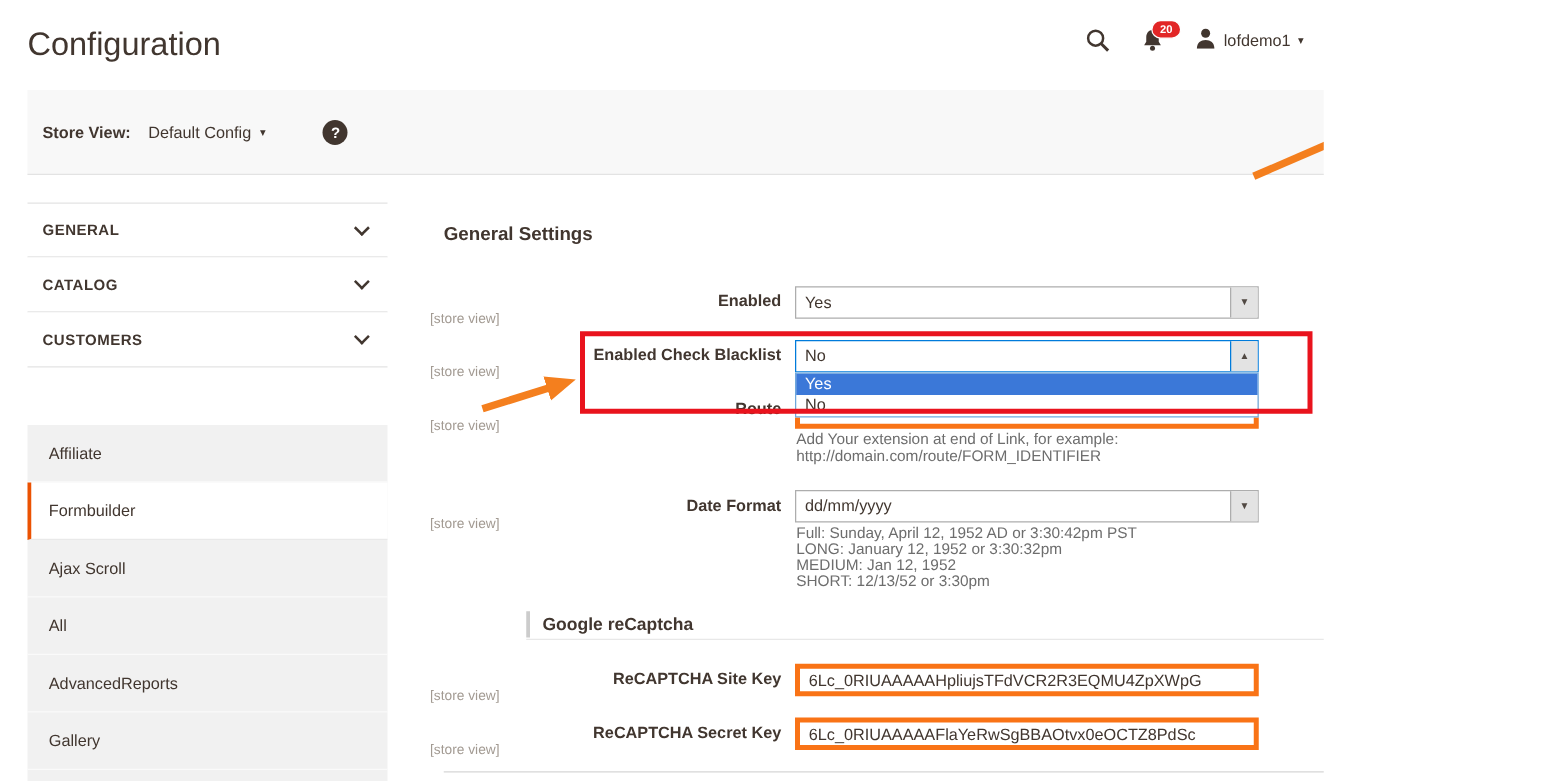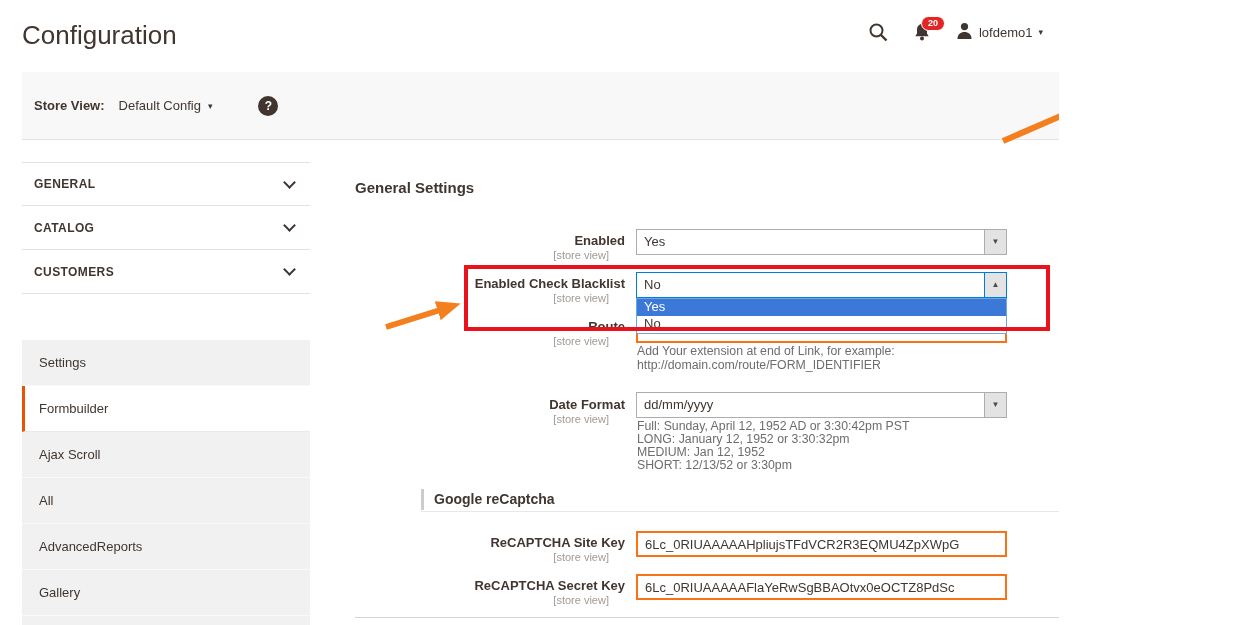--- a/index.html
+++ b/index.html
@@ -48,35 +48,35 @@
   .nav-item.selected { background:#fff; border-left:3px solid #eb5202; padding-left:14px; border-bottom:1px solid #e9e9e9; }
 
   
   .section-title { position:absolute; left:355px; top:179px; font-size:15px; font-weight:bold; color:#41362f; }
   .collapse-ic { position:absolute; left:1227px; top:178px; width:17px; height:17px; border:1px solid #9cb0c4;
                  border-radius:50%; display:flex; align-items:center; justify-content:center; cursor:pointer; }
   .collapse-ic .chev-sm { width:5px; height:5px; border-right:1.5px solid #6b7b8a; border-bottom:1.5px solid #6b7b8a;
                  transform:rotate(225deg); margin-top:2px; }
 
   .flabel { position:absolute; left:345px; width:280px; text-align:right; font-size:13px; font-weight:bold; color:#41362f; }
-  .fscope { position:absolute; left:329px; width:280px; text-align:right; font-size:11px; color:#a29a92; }
+  .fscope { position:absolute; left:344px; width:280px; font-size:11px; color:#a29a92; }
 
   .msel { position:absolute; left:636px; width:371px; height:26px; background:#fff; border:1px solid #adadad;
           font-size:13px; color:#41362f; line-height:24px; padding-left:7px; cursor:pointer; }
   .msel .msel-btn { position:absolute; right:0; top:0; bottom:0; width:22px; background:#e3e3e3;
           border-left:1px solid #adadad; display:flex; align-items:center; justify-content:center;
           font-size:8px; color:#514943; }
   .msel.focused { border:1px solid #007bdb; }
   .msel.focused .msel-btn { border-left:1px solid #007bdb; }
 
   .droplist { position:absolute; left:636px; top:298px; width:371px; background:#fff; border:1px solid #6ea8dc; z-index:3; }
   .dropopt { height:17px; line-height:16px; font-size:13px; padding-left:7px; color:#41362f; cursor:pointer; }
   .dropopt.hl { background:#3b78d8; color:#fff; }
 
-  .tinput { position:absolute; left:636px; width:371px; height:26px; border:2px solid #f97316; background:#fff;
+  .tinput { position:absolute; left:636px; width:371px; height:26px; border:4px solid #f97316; background:#fff;
             font-family:"Liberation Sans", sans-serif; font-size:13px; color:#41362f; padding:0 7px; }
   .note { position:absolute; left:637px; font-size:12.3px; color:#6d6d6d; line-height:13.5px; }
 
   .sub-bar { position:absolute; left:421px; top:489px; width:3px; height:21px; background:#cccccc; }
   .sub-head { position:absolute; left:434px; top:491px; font-size:14px; font-weight:bold; color:#41362f; }
   .sub-rule { position:absolute; left:421px; top:511px; width:822px; height:1px; background:#e8e8e8; }
   .bottom-rule { position:absolute; left:355px; top:617px; width:890px; height:1px; background:#d6d6d6; }
 </style>
 </head>
 <body>
@@ -131,21 +131,21 @@
       <span class="lbl">CATALOG</span>
       <span class="chev"></span>
     </div>
     <div class="nav-sec">
       <span class="lbl">CUSTOMERS</span>
       <span class="chev"></span>
     </div>
   </div>
   <div class="nav-items">
     <div class="nav-item">
-        <span>Settings</span>
+        <span>Affiliate</span>
       </div>
     <div class="nav-item selected">
         <span>Formbuilder</span>
       </div>
     <div class="nav-item">
         <span>Ajax Scroll</span>
       </div>
     <div class="nav-item">
         <span>All</span>
       </div>

